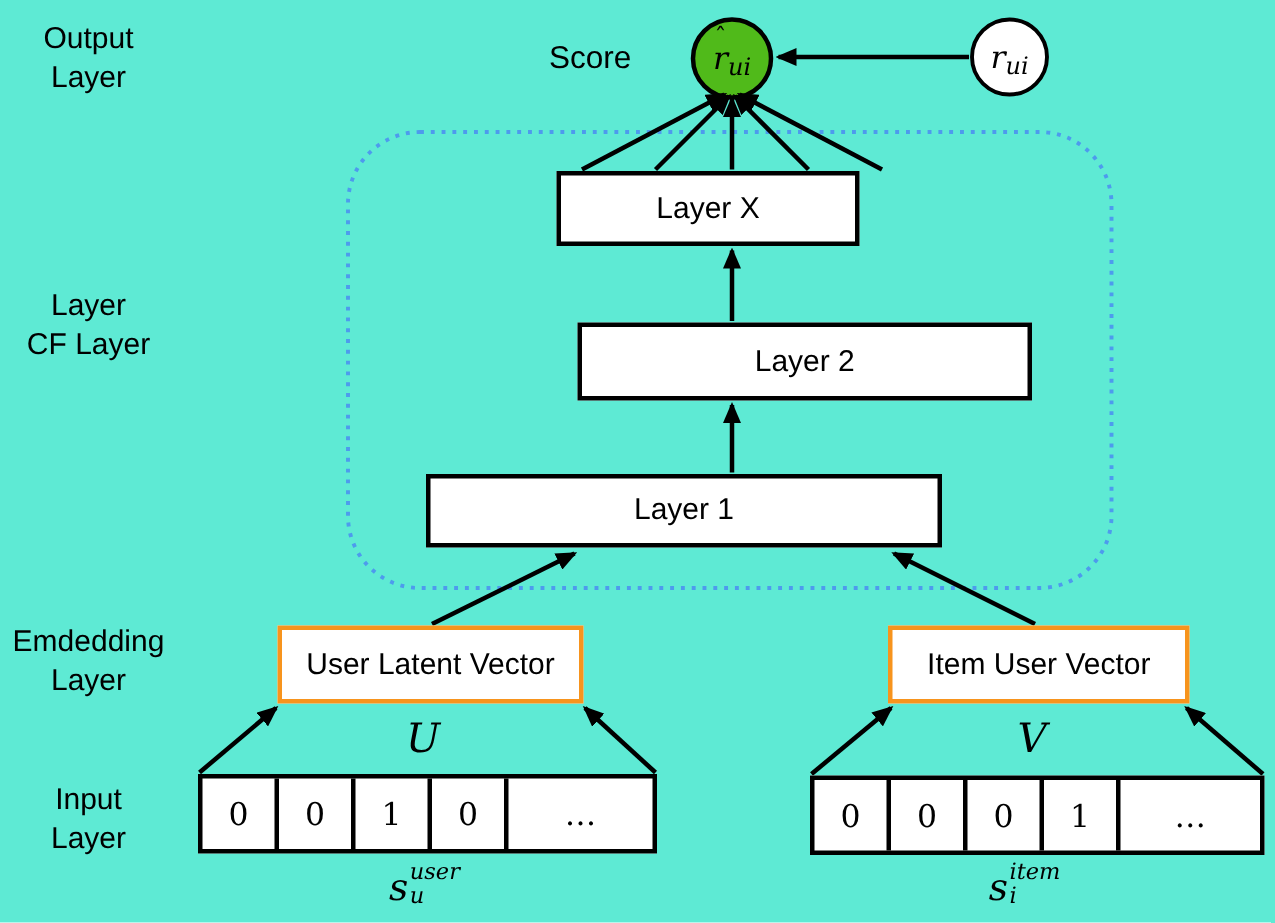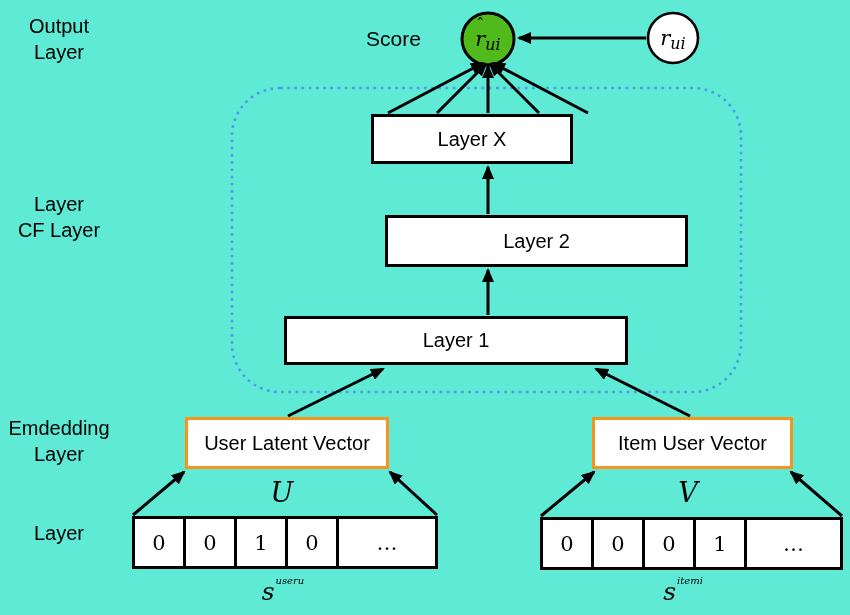--- a/index.html
+++ b/index.html
@@ -50,21 +50,21 @@
   
   .math{font-family:"DejaVu Serif",serif;font-style:italic;color:#000;}
   .matrix-label{position:absolute;width:44px;text-align:center;font-size:27px;}
   #u-label{left:260px;top:477px;}
   #v-label{left:666px;top:477px;}
 
   .vec-label{position:absolute;width:90px;display:flex;align-items:flex-start;justify-content:center;}
   #su-label{left:238px;top:573px;}
   #si-label{left:638px;top:573px;}
   .vec-label .base{font-size:25px;line-height:30px;margin-top:4px;}
-  .scripts{display:inline-flex;font-size:10px;line-height:16px;margin-left:1px;justify-content:center;}
+  .scripts{display:inline-flex;flex-direction:column;font-size:15px;line-height:16px;margin-left:1px;justify-content:center;}
 
   
   .node-label{
     position:absolute;width:52px;height:52px;display:flex;
     align-items:center;justify-content:center;font-size:21px;
   }
   #pred-label{left:462px;top:13px;}
   #actual-label{left:647px;top:12px;}
   .rbase{position:relative;font-family:"DejaVu Serif",serif;font-style:italic;}
   .hat{position:absolute;top:-12px;left:1px;font-size:16px;font-style:normal;font-family:"DejaVu Serif",serif;}
@@ -115,20 +115,21 @@
   </div>
   <div class="side-label" id="lbl-neural">
     <div>Layer</div>
     <div>CF Layer</div>
   </div>
   <div class="side-label" id="lbl-embed">
     <div>Emdedding</div>
     <div>Layer</div>
   </div>
   <div class="side-label" id="lbl-input">
+    <div>Input</div>
     <div>Layer</div>
   </div>
 
   <div id="score-label">Score</div>
 
   <div class="node-label" id="pred-label">
     <span class="rbase"><span>r</span><span class="hat">ˆ</span></span>
       <span class="subsc">ui</span>
   </div>
   <div class="node-label" id="actual-label">

